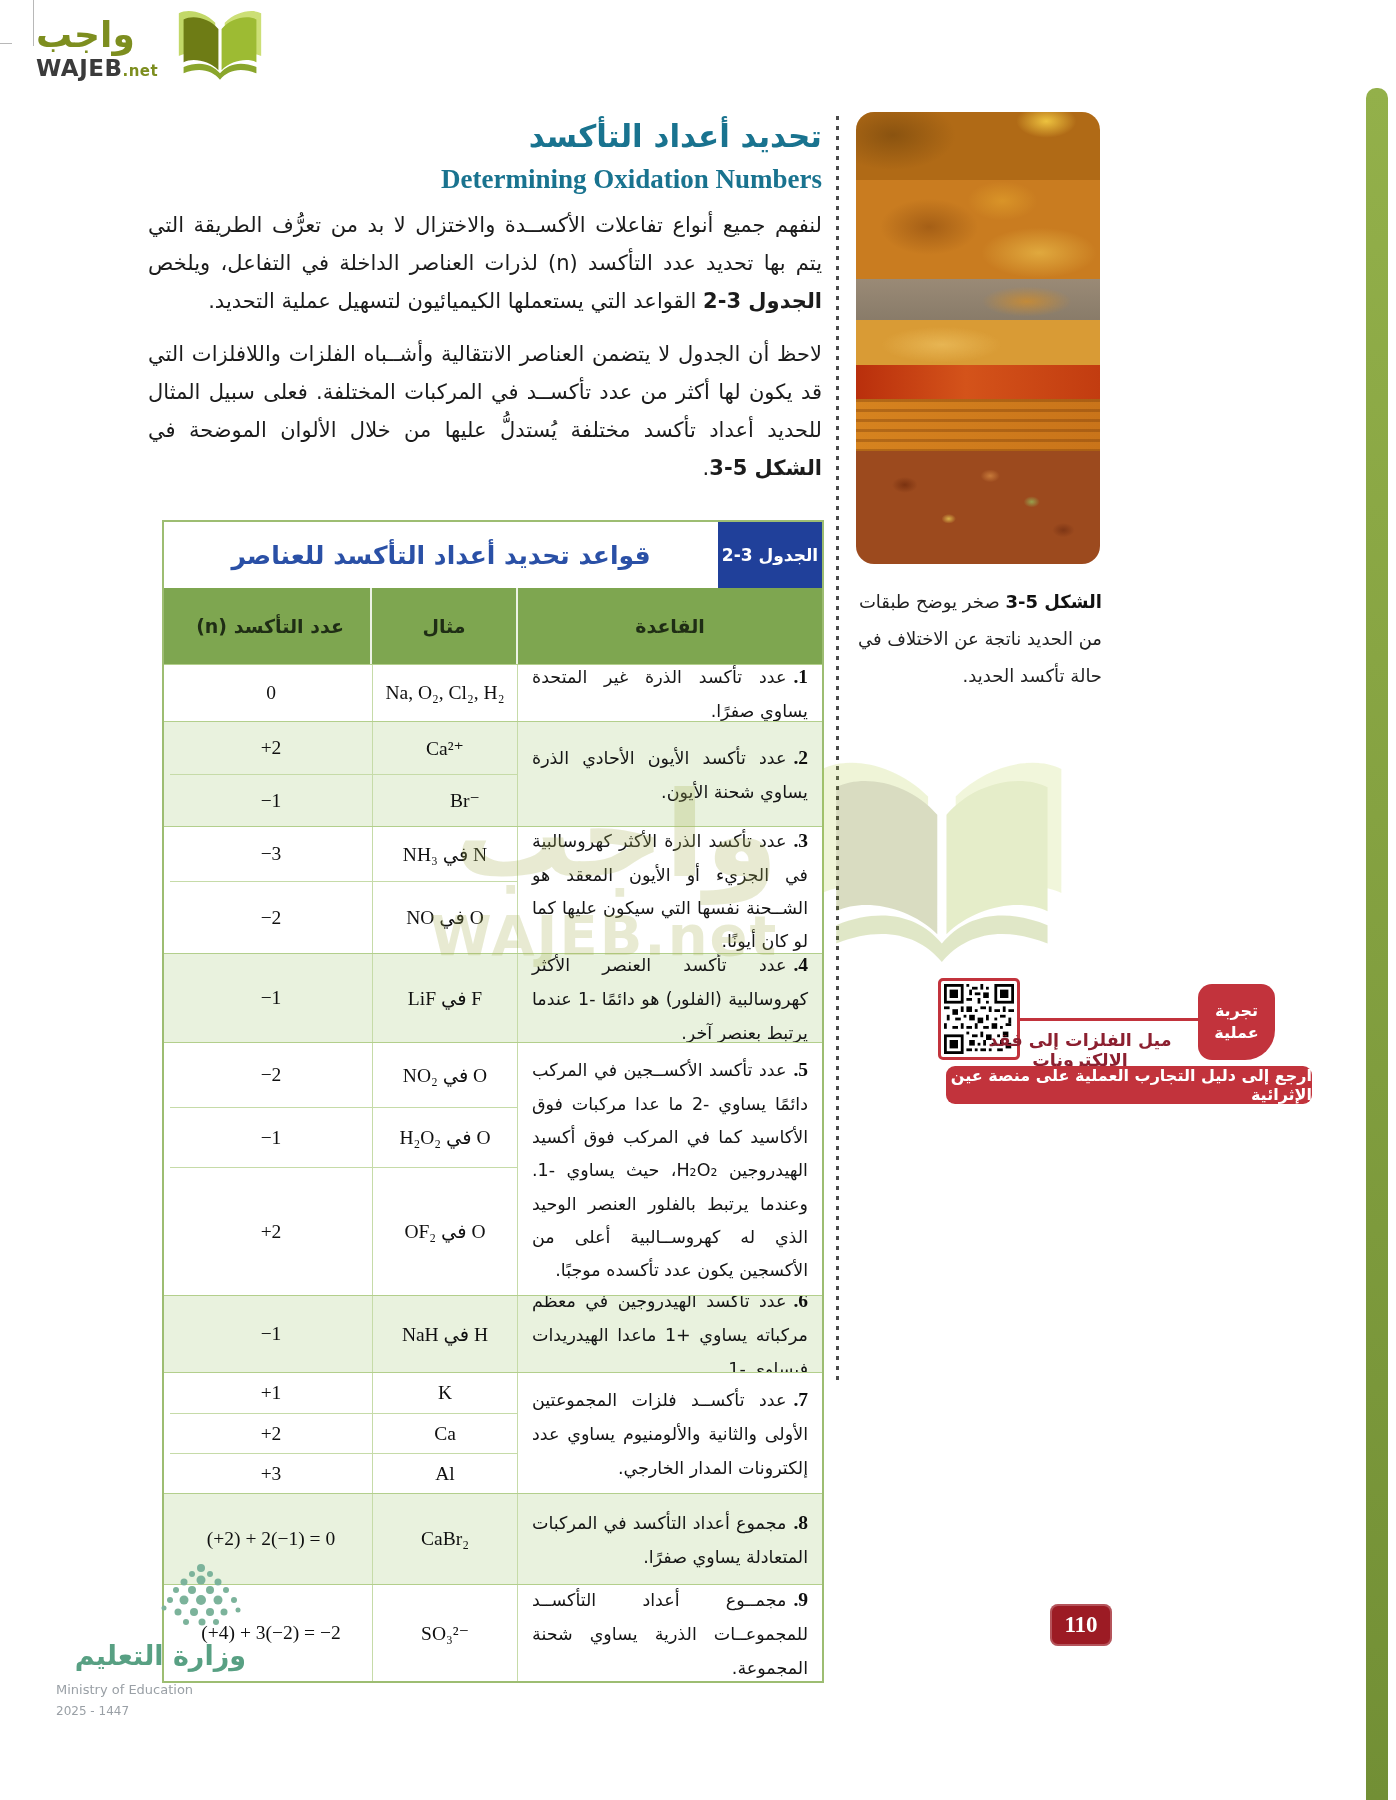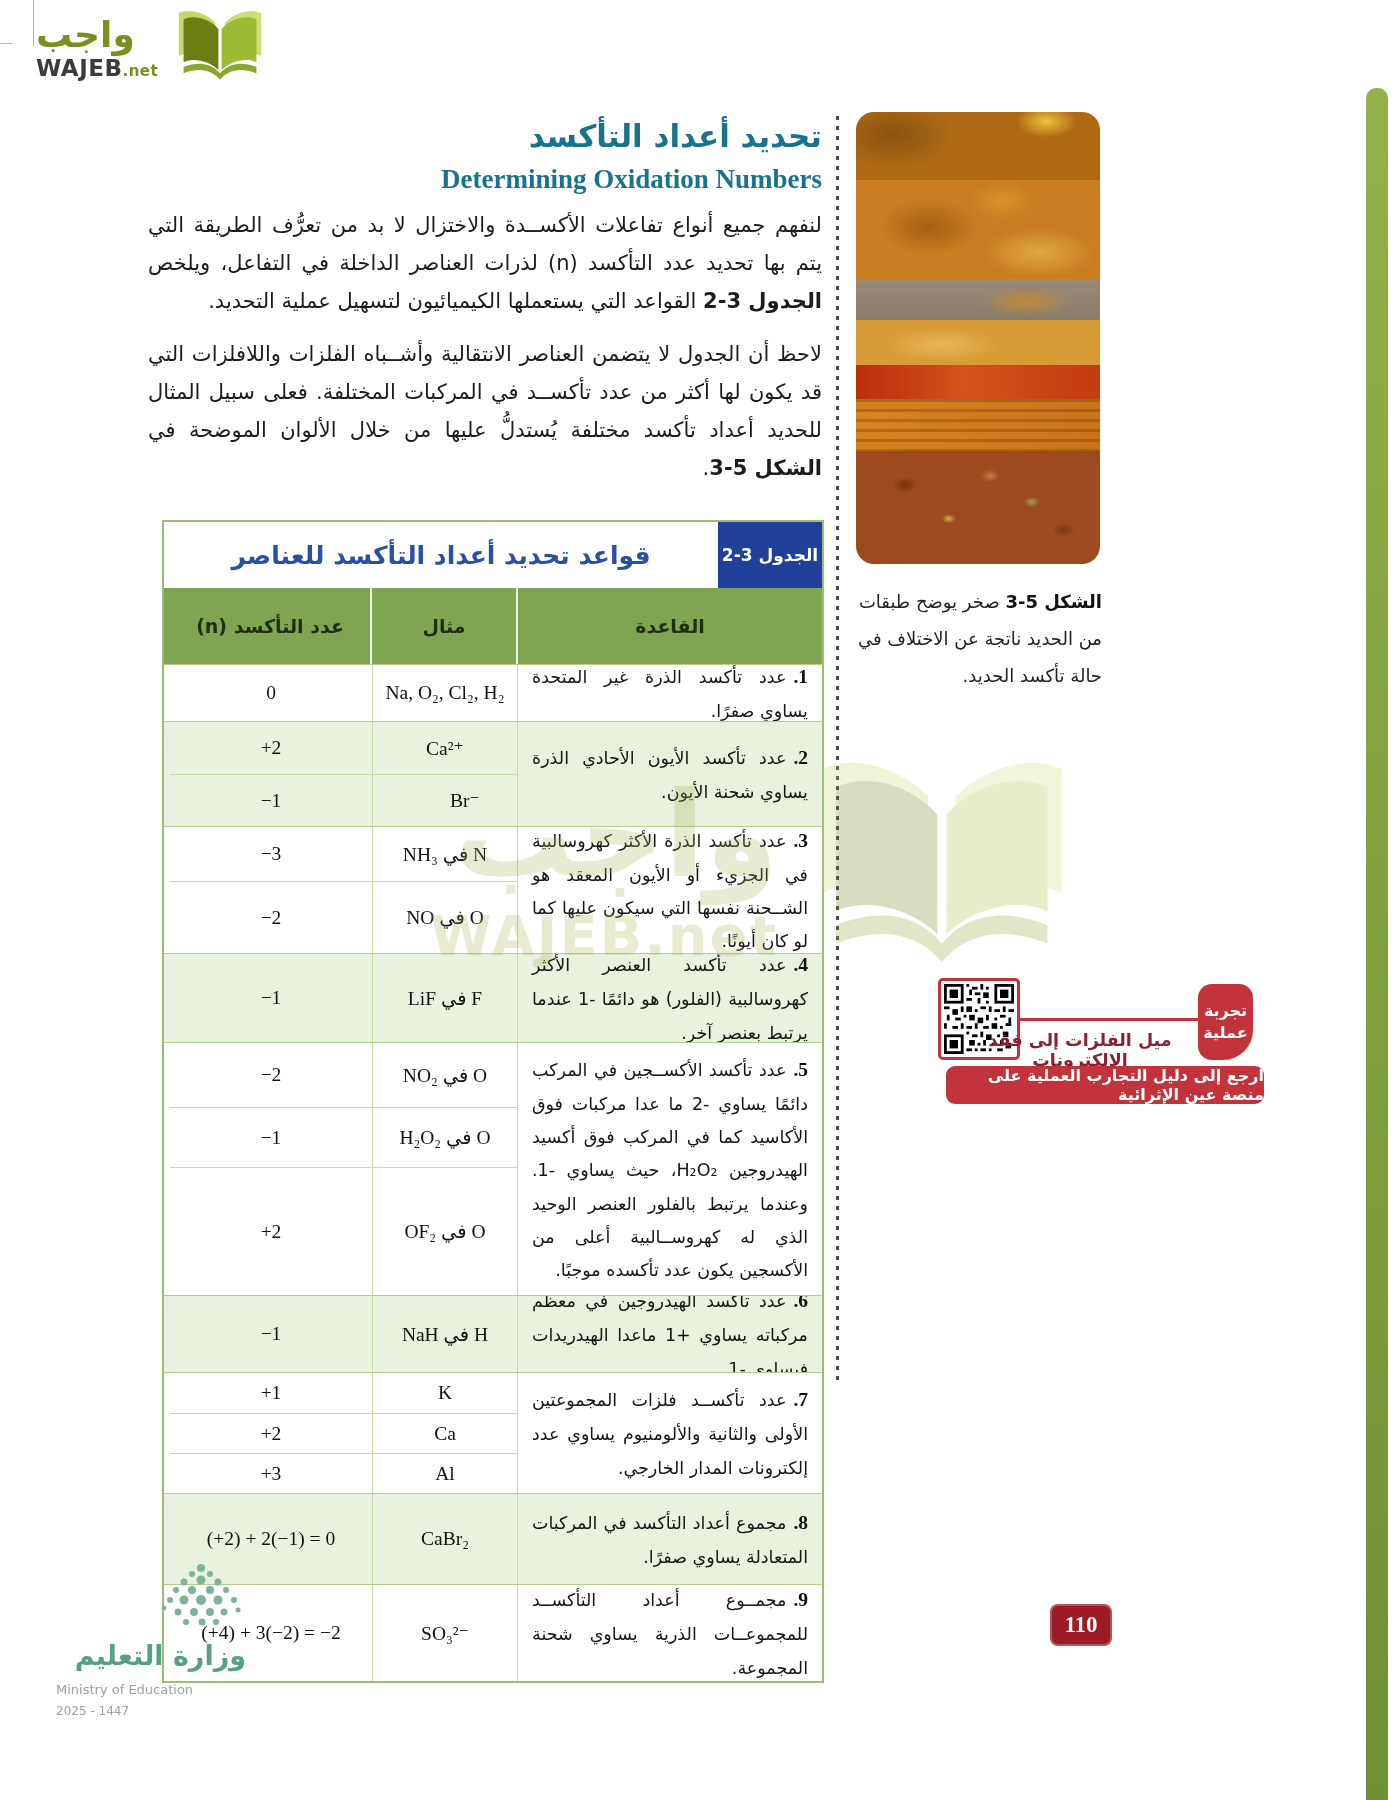--- a/index.html
+++ b/index.html
@@ -87,24 +87,24 @@
       radial-gradient(10px 7px at 72% 45%,#97a14e 0,rgba(151,161,78,0) 80%),
       radial-gradient(9px 6px at 38% 60%,#d8b24a 0,rgba(216,178,74,0) 80%),
       radial-gradient(14px 9px at 85% 70%,#7e3615 0,rgba(126,54,21,0) 80%),
       #9c4a1e;}
   .fig-caption{position:absolute;left:854px;top:584px;width:248px;direction:rtl;font-size:18px;line-height:2.05;color:#222;text-align:right;z-index:1;}
   .fig-caption b{font-weight:bold;color:#111;}
 
   
   .qr-box{position:absolute;left:938px;top:978px;width:70px;height:70px;border:3px solid var(--red);border-radius:5px;background:#fff;padding:3px;z-index:3;}
   .qr-box svg{width:100%;height:100%;display:block;}
-  .act-ribbon{position:absolute;left:1198px;top:984px;width:55px;height:76px;background:var(--red);border-radius:14px 14px 30px 14px;display:flex;flex-direction:column;align-items:center;justify-content:center;color:#fff;font-weight:bold;font-size:16px;line-height:1.4;z-index:3;}
+  .act-ribbon{position:absolute;left:1198px;top:984px;width:77px;height:76px;background:var(--red);border-radius:14px 14px 30px 14px;display:flex;flex-direction:column;align-items:center;justify-content:center;color:#fff;font-weight:bold;font-size:16px;line-height:1.4;z-index:3;}
   .act-line{position:absolute;left:1012px;top:1018px;width:190px;height:3px;background:var(--red);z-index:2;}
   .act-title{position:absolute;left:955px;top:1030px;width:250px;direction:rtl;text-align:center;font-size:17.5px;font-weight:bold;color:var(--maroon);z-index:3;}
-  .act-banner{position:absolute;left:946px;top:1066px;width:318px;height:38px;background:var(--red);border-radius:9px;color:#fff;font-weight:bold;font-size:16px;display:flex;align-items:center;justify-content:center;direction:rtl;z-index:3;}
+  .act-banner{position:absolute;left:946px;top:1066px;width:366px;height:38px;background:var(--red);border-radius:9px;color:#fff;font-weight:bold;font-size:16px;display:flex;align-items:center;justify-content:center;direction:rtl;z-index:3;}
 
   
   .page-badge{position:absolute;left:1050px;top:1604px;width:62px;height:42px;background:var(--badgeRed);border-radius:8px;box-shadow:inset 0 0 0 2px rgba(255,255,255,.25);display:flex;align-items:center;justify-content:center;color:#fff;font-weight:bold;font-size:23px;font-family:"Liberation Serif","DejaVu Serif",serif;z-index:3;}
 
   
   .edge-bar{position:absolute;left:1366px;top:88px;width:22px;height:1712px;border-radius:10px 10px 0 0;background:linear-gradient(180deg,#93b04a,#728f35);}
 
   
   .moe{position:absolute;left:56px;top:1560px;width:190px;z-index:1;}
   .moe-dots{position:absolute;left:100px;top:0;width:90px;height:74px;}

